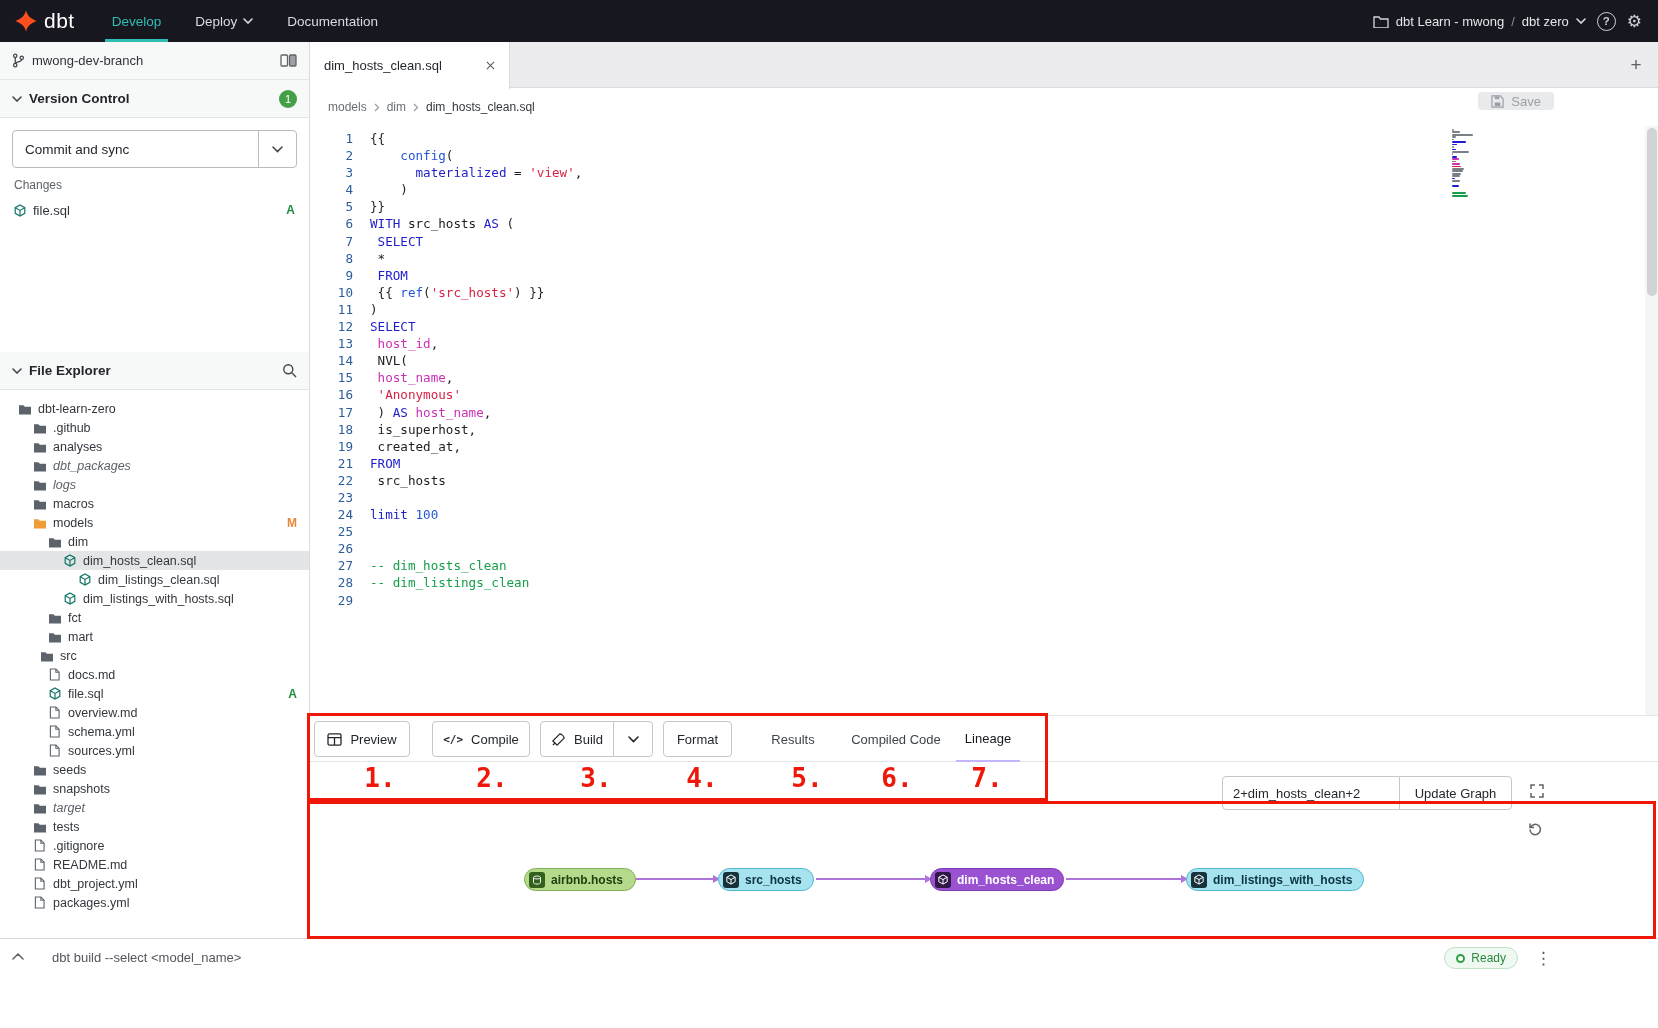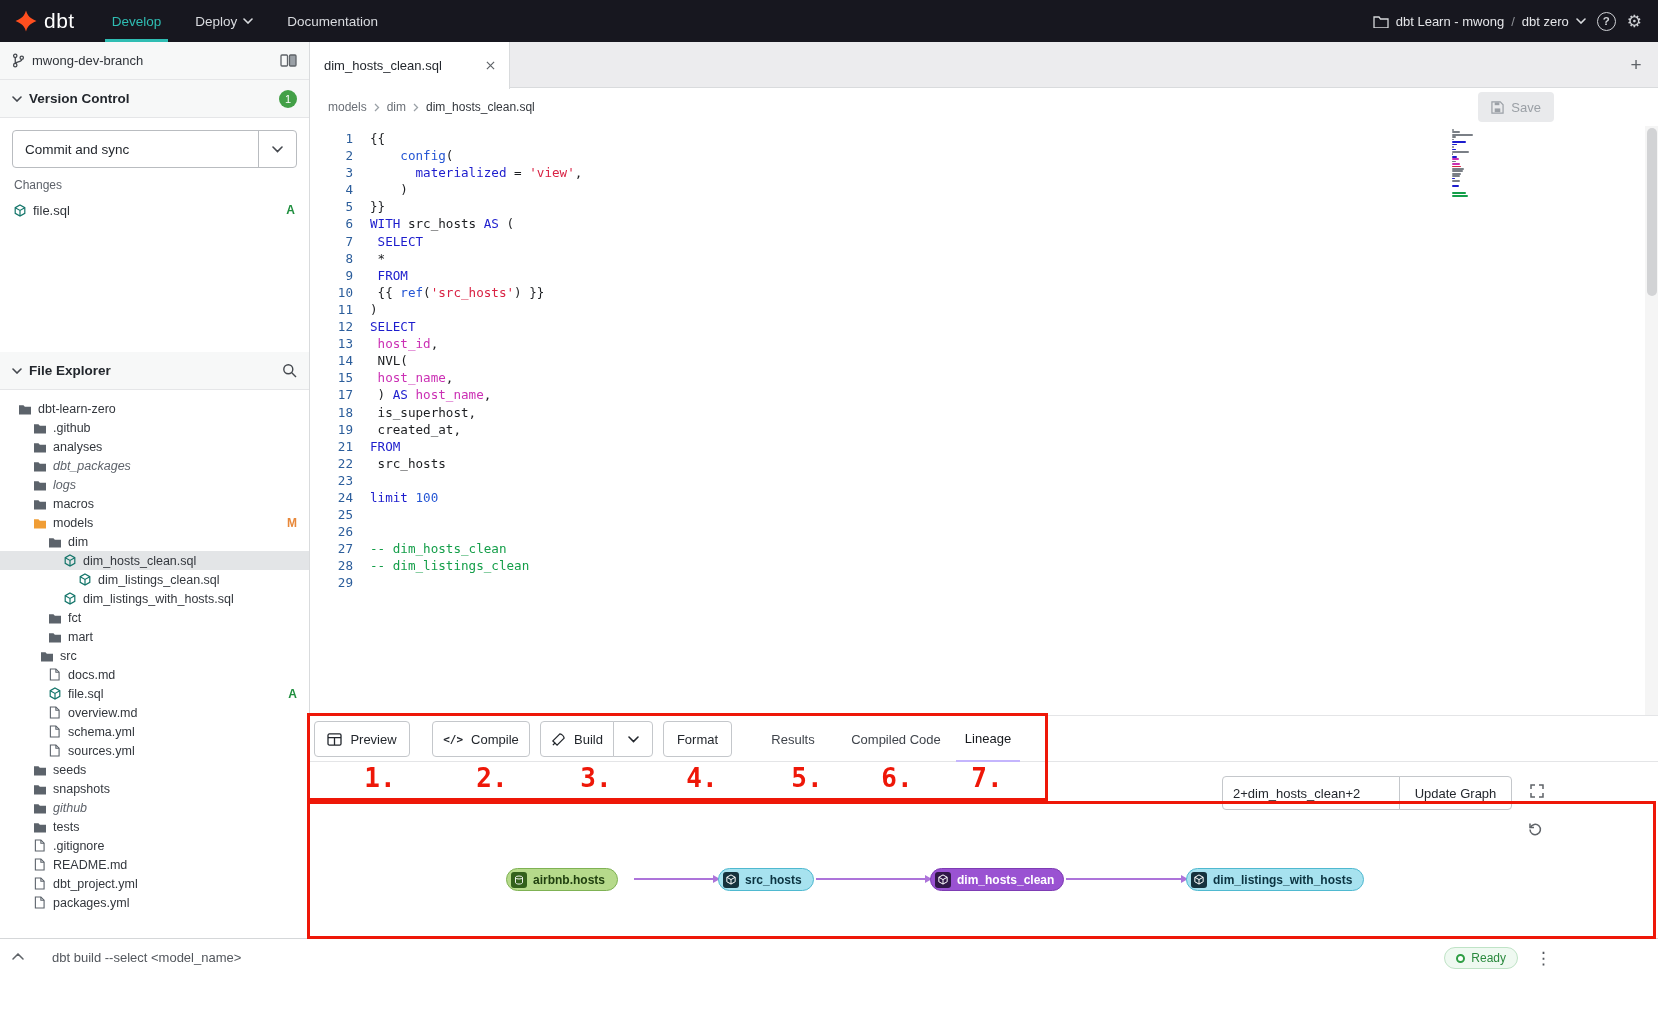--- a/index.html
+++ b/index.html
@@ -45,21 +45,21 @@
 .tree-badge{margin-left:auto;}
 
 
 .main{position:absolute;top:42px;left:310px;right:0;height:896px;background:#fff;}
 .tabstrip{position:absolute;top:0;left:0;right:0;height:46px;background:#ececee;border-bottom:1px solid #d9dbdd;display:flex;}
 .tab-active{width:200px;background:#fff;border-right:1px solid #d9dbdd;display:flex;align-items:center;padding:0 14px;font-size:13px;color:#23272d;gap:10px;height:47px;position:relative;z-index:2;cursor:pointer;}
 .tab-title{flex:1;white-space:nowrap;}
 .tab-plus{position:absolute;right:4px;top:0;width:36px;height:46px;display:flex;align-items:center;justify-content:center;cursor:pointer;font-size:19px;color:#5f6368;}
 .crumbrow{position:absolute;top:46px;left:0;right:0;height:38px;background:#fff;display:flex;align-items:center;padding-left:18px;gap:7px;font-size:12px;color:#6a6f76;}
 .crumb-last{color:#33373d;}
-.save-btn{position:absolute;right:104px;top:4px;height:30px;background:#e9eaec;border-radius:4px;border:0;display:flex;align-items:center;gap:7px;padding:0 13px;font-size:13px;color:#9ba0a6;font-family:inherit;cursor:default;}
+.save-btn{position:absolute;right:104px;top:4px;height:18px;background:#e9eaec;border-radius:4px;border:0;display:flex;align-items:center;gap:7px;padding:0 13px;font-size:13px;color:#9ba0a6;font-family:inherit;cursor:default;}
 
 
 .editor{position:absolute;top:84px;left:0;right:0;height:589px;background:#fff;font-family:"DejaVu Sans Mono",monospace;font-size:12.6px;overflow:hidden;padding-top:4px;padding-left:12px;}
 .code-line{display:flex;line-height:17.1px;height:17.1px;}
 .ln{width:48px;flex:none;text-align:right;padding-right:17px;color:#2b5d9b;user-select:none;}
 .lt{white-space:pre;color:#1c1e21;}
 .tk-kw{color:#1d1dcd;}
 .tk-fn{color:#2455d4;}
 .tk-str{color:#d92344;}
 .tk-var{color:#cb30b4;}
@@ -100,21 +100,21 @@
 .node-green .node-label{color:#20400f;}
 .node-green .node-icon{background:#33611c;}
 .node-cyan{background:#a7e2ef;border:1.5px solid #4fb9d0;}
 .node-cyan .node-label{color:#0b3340;}
 .node-cyan .node-icon{background:#15323d;}
 .node-purple{background:#9a52d2;border:1.5px solid #7e3cb4;}
 .node-purple .node-label{color:#fff;}
 .node-purple .node-icon{background:#301747;}
 .edge{position:absolute;top:116px;height:2px;background:#ad74da;}
 .edge::after{content:"";position:absolute;right:-2px;top:-3.5px;border-left:7px solid #ad74da;border-top:4.5px solid transparent;border-bottom:4.5px solid transparent;}
-.n1{left:196px;width:112px;}
+.n1{left:214px;width:112px;}
 .n2{left:408px;width:96px;}
 .n3{left:620px;width:134px;}
 .n4{left:876px;width:178px;}
 .e1{left:324px;width:84px;}
 .e2{left:506px;width:114px;}
 .e3{left:756px;width:120px;}
 
 
 .statusbar{position:absolute;top:938px;left:0;right:0;height:40px;background:#fff;border-top:1px solid #d5d7d9;z-index:6;}
 .sb-chevron{position:absolute;left:12px;top:14px;cursor:pointer;}
@@ -426,21 +426,21 @@
           </svg>
         </span>
         <span class="tree-label">snapshots</span>
       </div>
       <div class="tree-row italic" style="padding-left: 31px;">
         <span class="tree-icon">
           <svg width="14" height="12" viewBox="0 0 16 14">
             <path d="M1 2.5h5.2l1.6 2H15v9H1z" fill="#5c636b"></path>
           </svg>
         </span>
-        <span class="tree-label">github</span>
+        <span class="tree-label">target</span>
       </div>
       <div class="tree-row" style="padding-left: 31px;">
         <span class="tree-icon">
           <svg width="14" height="12" viewBox="0 0 16 14">
             <path d="M1 2.5h5.2l1.6 2H15v9H1z" fill="#5c636b"></path>
           </svg>
         </span>
         <span class="tree-label">tests</span>
       </div>
       <div class="tree-row" style="padding-left: 31px;">
@@ -578,20 +578,24 @@
           <span class="ln">13</span>
           <span class="lt"><span class="tk-var"> host_id</span><span class="tk-txt">,</span></span>
         </div>
         <div class="code-line">
           <span class="ln">14</span>
           <span class="lt"><span class="tk-txt"> NVL(</span></span>
         </div>
         <div class="code-line">
           <span class="ln">15</span>
           <span class="lt"><span class="tk-var"> host_name</span><span class="tk-txt">,</span></span>
+        </div>
+        <div class="code-line">
+          <span class="ln">16</span>
+          <span class="lt"><span class="tk-str"> 'Anonymous'</span></span>
         </div>
         <div class="code-line">
           <span class="ln">17</span>
           <span class="lt"><span class="tk-txt"> ) </span><span class="tk-kw">AS</span><span class="tk-var"> host_name</span><span class="tk-txt">,</span></span>
         </div>
         <div class="code-line">
           <span class="ln">18</span>
           <span class="lt"><span class="tk-txt"> is_superhost,</span></span>
         </div>
         <div class="code-line">

